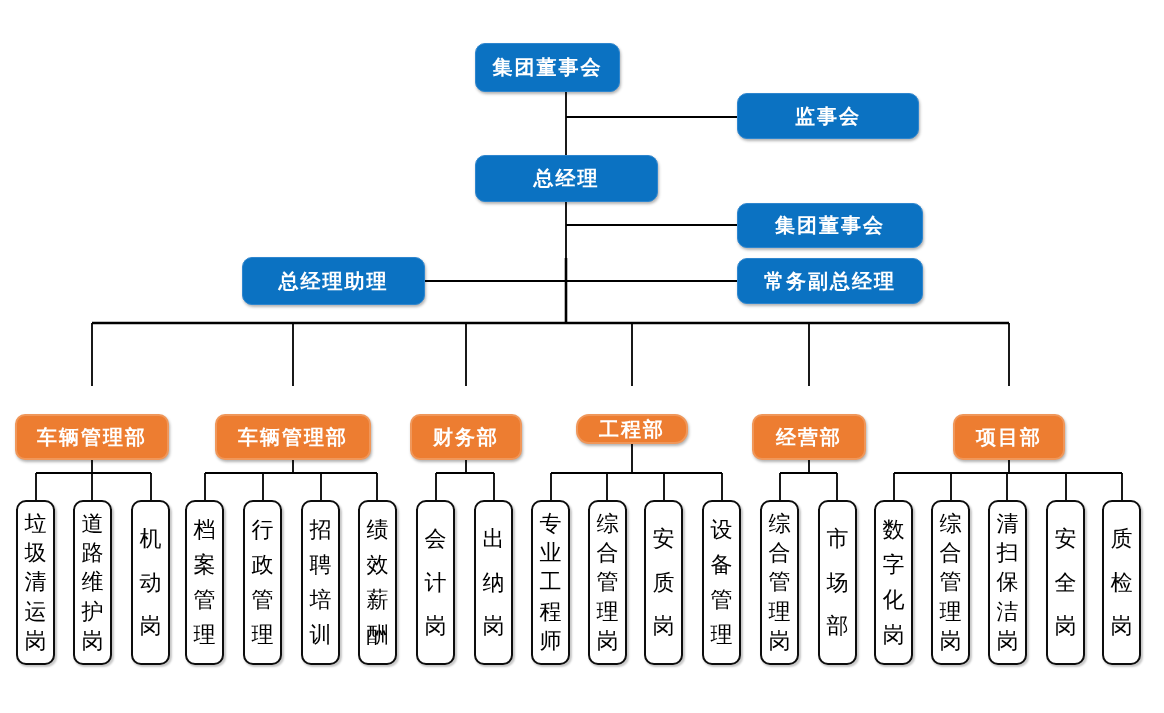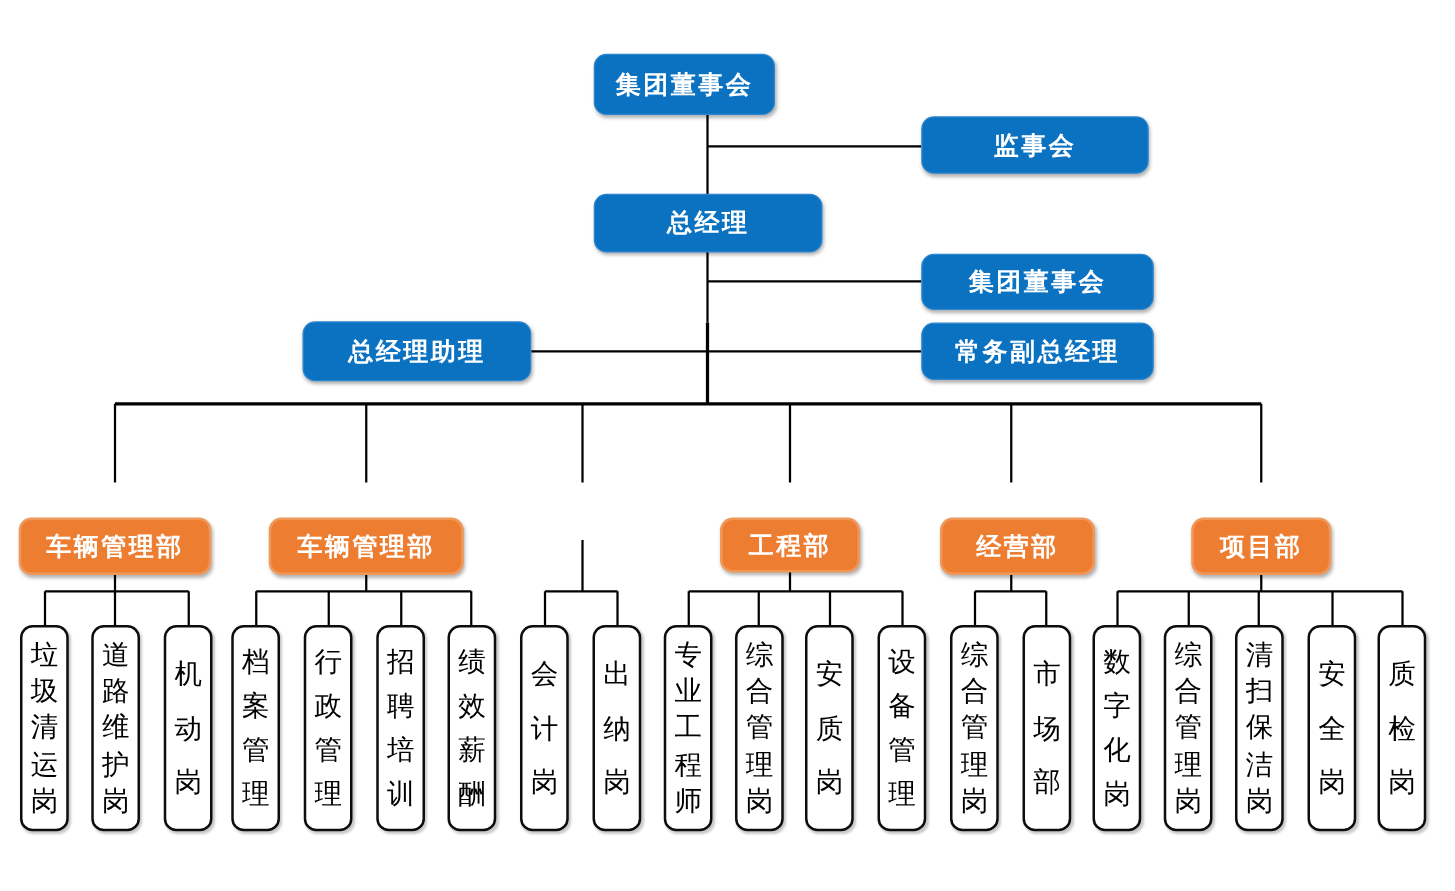--- a/index.html
+++ b/index.html
@@ -117,22 +117,23 @@
   <div class="node blue" style="left:737px;top:93px;width:182px;height:46px;">监事会</div>
 
   <div class="node blue" style="left:737px;top:203px;width:186px;height:45px;">集团董事会</div>
 
   <div class="node blue" style="left:242px;top:257px;width:183px;height:48px;">总经理助理</div>
 
   <div class="node blue" style="left:737px;top:258px;width:186px;height:46px;">常务副总经理</div>
 
   <div class="node orange" style="left:15px;top:386px;width:154px;height:46px;">车辆管理部</div>
   <div class="node orange" style="left:215px;top:386px;width:156px;height:46px;">车辆管理部</div>
-  <div class="node orange" style="left:576px;top:386px;width:112px;height:44px;">工程部</div>
-  <div class="node orange" style="left:752px;top:386px;width:124px;height:46px;">经营部</div>
+  <div class="node orange" style="left:410px;top:386px;width:112px;height:46px;">财务部</div>
+  <div class="node orange" style="left:576px;top:386px;width:112px;height:30px;border-radius:13px;">工程部</div>
+  <div class="node orange" style="left:752px;top:386px;width:114px;height:46px;">经营部</div>
   <div class="node orange" style="left:953px;top:386px;width:112px;height:46px;">项目部</div>
 
   <div class="post" style="left:16px;">
       <div class="vtext">
         <span>垃</span>
         <span>圾</span>
         <span>清</span>
         <span>运</span>
         <span>岗</span>
       </div>

